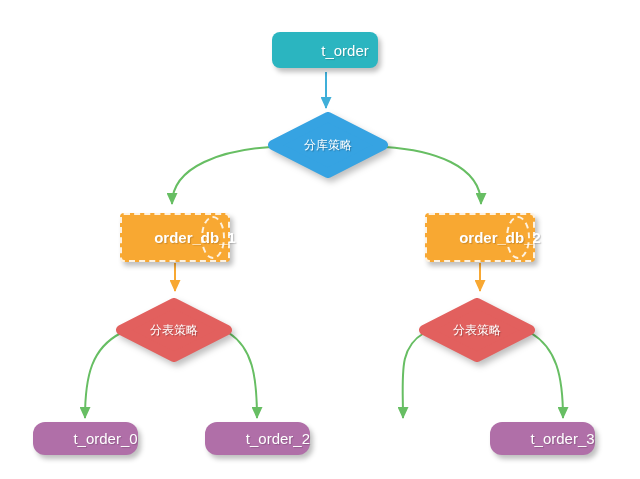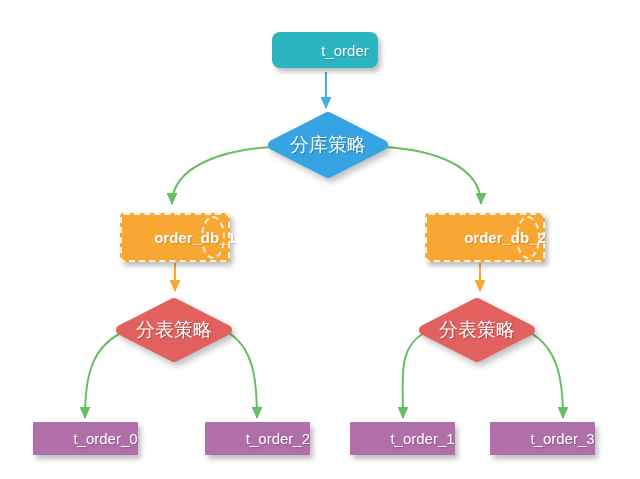--- a/index.html
+++ b/index.html
@@ -38,45 +38,45 @@
     left:272px;top:32px;width:106px;height:36px;
     background:var(--color-teal);border-radius:8px;
   }
   .cylinder{
     background:var(--color-orange);
     border-radius:4px;
     border:2px dashed rgba(255,255,255,.85);
     font-weight:bold;
   }
   .cyl-1{left:120px;top:213px;width:110px;height:49px;}
-  .cyl-2{left:425px;top:213px;width:120px;height:49px;}
+  .cyl-2{left:425px;top:213px;width:110px;height:49px;}
   .cyl-cap{
     position:absolute;right:3px;top:1px;bottom:1px;width:24px;
     border:2px dashed rgba(255,255,255,.85);
     border-radius:50%;
     box-sizing:border-box;
     pointer-events:none;
   }
   .leaf{
-    background:var(--color-purple);border-radius:1px;
+    background:var(--color-purple);border-radius:12px;
     width:105px;height:33px;top:422px;font-size:15px;
   }
   .leaf-0{left:33px;}
   .leaf-2{left:205px;justify-content:flex-end;}
   .leaf-1{left:350px;}
   .leaf-3{left:490px;}
 
   .diamond{
     position:absolute;z-index:2;
   }
   .diamond svg{display:block;filter:drop-shadow(3px 4px 3px rgba(0,0,0,.25));}
   .diamond .dlabel{
     position:absolute;left:0;top:0;right:0;bottom:0;
     display:flex;align-items:center;justify-content:center;
-    color:#fff;font-size:19px;
+    color:#fff;font-size:12px;
     text-shadow:1px 1px 1px rgba(0,0,0,.25);
   }
   .dia-blue path{fill:var(--color-blue);stroke:var(--color-blue);}
   .dia-red path{fill:var(--color-red);stroke:var(--color-red);}
   .dia-db{left:266px;top:110px;width:124px;height:70px;}
   .dia-ts-left{left:114px;top:296px;width:120px;height:68px;}
   .dia-ts-right{left:417px;top:296px;width:120px;height:68px;}
 </style>
 </head>
 <body>
@@ -144,20 +144,17 @@
     </svg>
     <span class="dlabel">分表策略</span>
   </div>
 
   <div class="node leaf leaf-0">
     <span>t_order_0</span>
   </div>
   <div class="node leaf leaf-2">
     <span>t_order_2</span>
   </div>
-  <div class="node leaf leaf-1">
-    <span>t_order_1</span>
-  </div>
   <div class="node leaf leaf-3">
     <span>t_order_3</span>
   </div>
 
 </div>
 
 </body></html>

